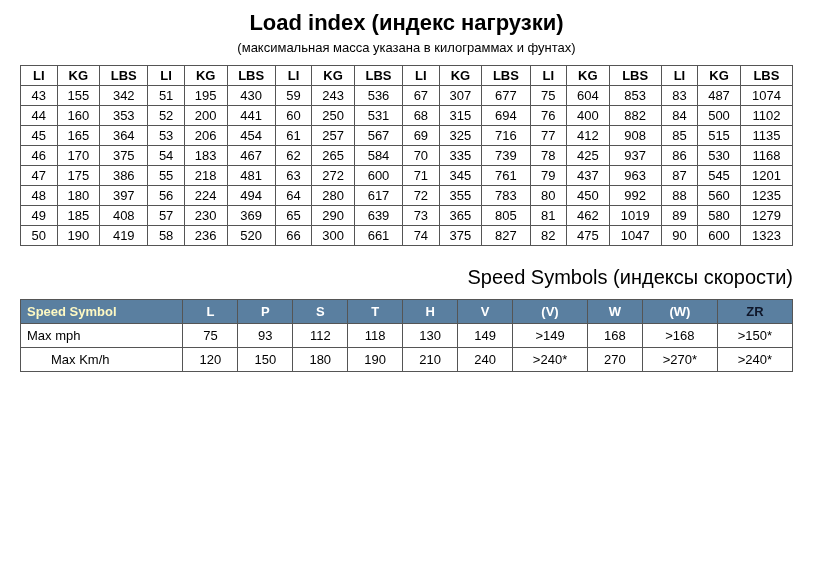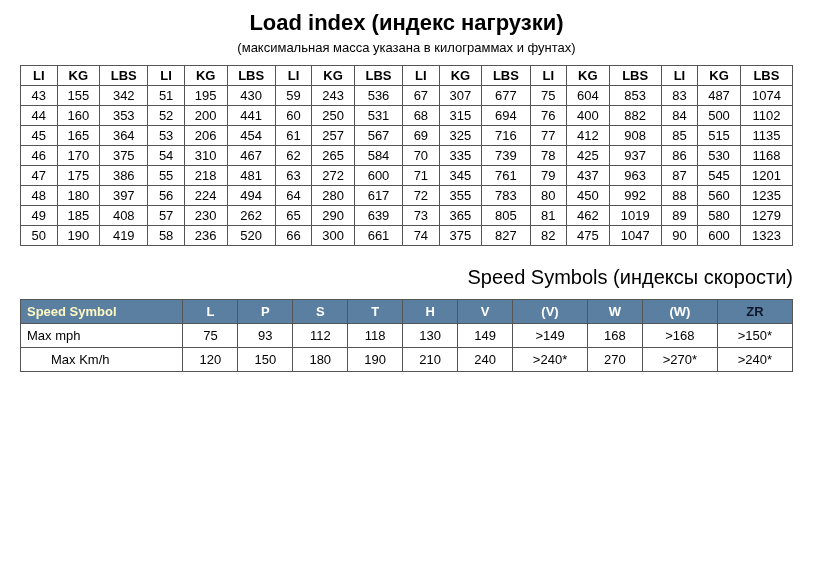--- a/index.html
+++ b/index.html
@@ -148,21 +148,21 @@
         <td>908</td>
         <td>85</td>
         <td>515</td>
         <td>1135</td>
       </tr>
       <tr>
         <td>46</td>
         <td>170</td>
         <td>375</td>
         <td>54</td>
-        <td>310</td>
+        <td>183</td>
         <td>467</td>
         <td>62</td>
         <td>265</td>
         <td>584</td>
         <td>70</td>
         <td>335</td>
         <td>739</td>
         <td>78</td>
         <td>425</td>
         <td>937</td>
@@ -209,21 +209,21 @@
         <td>88</td>
         <td>560</td>
         <td>1235</td>
       </tr>
       <tr>
         <td>49</td>
         <td>185</td>
         <td>408</td>
         <td>57</td>
         <td>230</td>
-        <td>262</td>
+        <td>369</td>
         <td>65</td>
         <td>290</td>
         <td>639</td>
         <td>73</td>
         <td>365</td>
         <td>805</td>
         <td>81</td>
         <td>462</td>
         <td>1019</td>
         <td>89</td>

